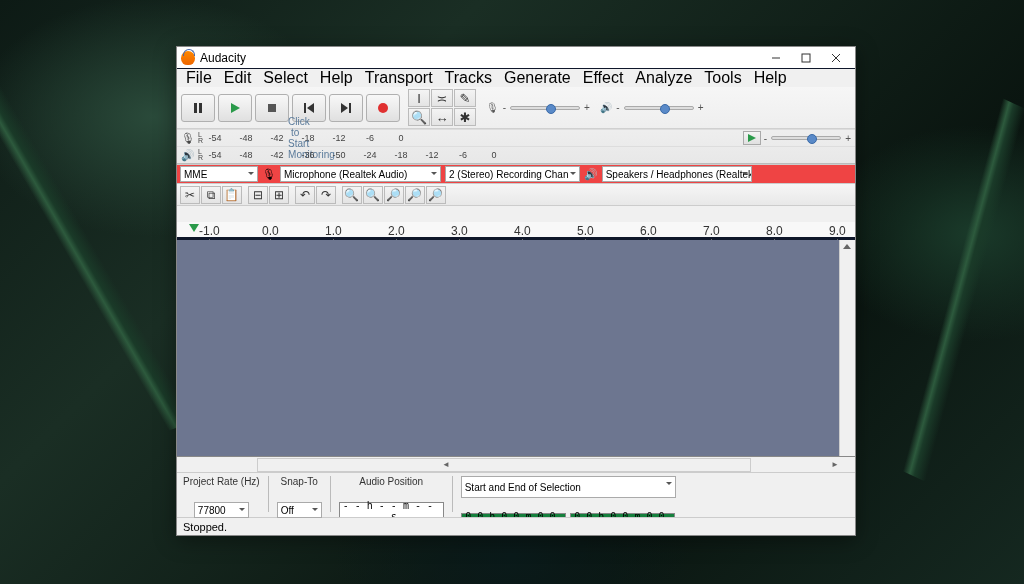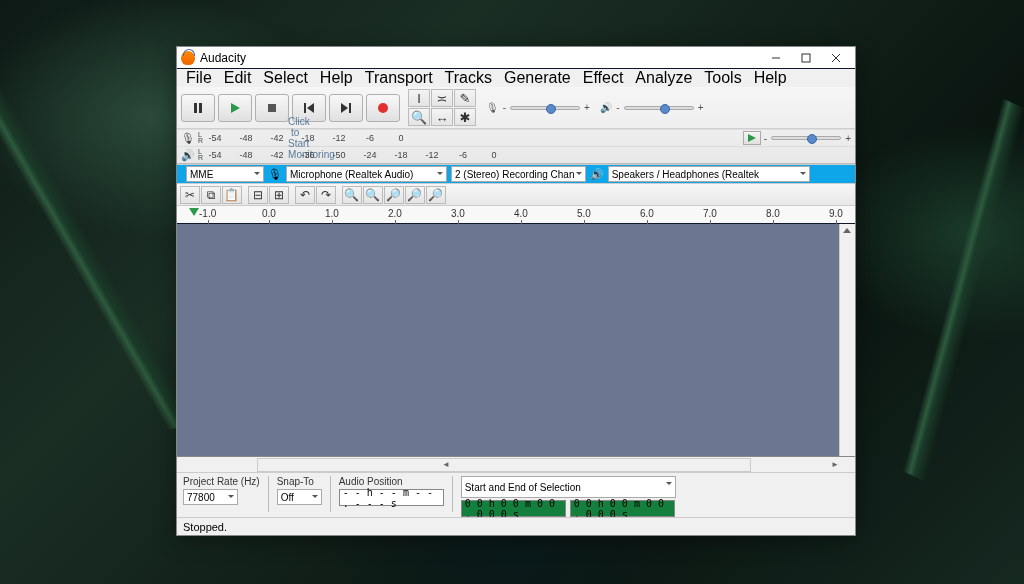--- a/index.html
+++ b/index.html
@@ -137,22 +137,22 @@
   .mini-play {
     width: 18px; height: 14px;
     background: linear-gradient(#f4f4f4,#e0e0e0);
     border: 1px solid #aaa;
     display: flex; align-items: center; justify-content: center;
   }
 
   
   .device-bar {
     display: flex; align-items: center; height: 20px;
-    padding: 0 9px; gap: 4px;
-    background: #0ea5e9;
+    padding: 0 3px; gap: 4px;
+    background: #ef4444;
     font-size: 11px;
     border-top: 1px solid #ccc;
     border-bottom: 1px solid #ccc;
   }
   .combo {
     border: 1px solid #aaa;
     background: #fff;
     height: 16px; padding: 0 14px 0 3px;
     display: flex; align-items: center;
     font-size: 10px; position: relative;
@@ -169,23 +169,23 @@
     padding: 0 3px; gap: 1px;
     background: linear-gradient(#f6f6f6,#e8e8e8);
     border-bottom: 1px solid #ccc;
   }
   .edit-row .tool-btn { width: 20px; height: 18px; font-size: 12px; }
   .edit-sep { width: 4px; }
 
   
   .timeline {
     height: 18px; background: #f8f8f8;
-    border-bottom: 1px solid #0f172a;
+    border-bottom: 3px solid #0f172a;
     position: relative; display: flex;
-    font-size: 10px; color: #333;
+    font-size: 12px; color: #333; margin-top: 16px;
   }
   .tl-marker {
     position: absolute; left: 12px; top: 2px;
     width: 0; height: 0;
     border: 5px solid transparent;
     border-top: 8px solid #2a9a4a;
   }
   .tl-tick { position: absolute; top: 2px; }
   .tl-tick::after { content: ""; position: absolute; left: 50%; bottom: -5px; width: 1px; height: 4px; background: #666; }
 
@@ -213,21 +213,21 @@
   .hscroll::before { content: "◄"; font-size: 8px; color: #666; position: absolute; left: 265px; }
   .hscroll::after { content: "►"; font-size: 8px; color: #666; margin-left: auto; margin-right: 16px; }
 
   
   .selbar {
     height: 44px; background: #f0f0f0;
     display: flex; align-items: flex-start;
     padding: 3px 6px; gap: 6px;
     font-size: 10px;
   }
-  .selgroup { display: flex; flex-direction: column; gap: 2px; }
+  .selgroup { display: flex; flex-direction: column; gap: 15px; align-items: center; }
   .selgroup label { font-size: 10px; color: #333; }
   .selinput {
     border: 1px solid #888; background: #fff;
     height: 17px; padding: 0 3px; font-size: 10px;
     display: flex; align-items: center;
     font-family: monospace;
   }
   .selinput.dark { background: #15803d; }
   .sep { border-left: 1px solid #bbb; height: 36px; margin: 0 2px; }
 
@@ -392,21 +392,21 @@
       </div>
     </div>
   </div>
 
   <div class="device-bar">
     <div class="combo" style="width:78px">MME</div>
     <span>🎙</span>
     <div class="combo" style="width:161px">Microphone (Realtek Audio)</div>
     <div class="combo" style="width:135px">2 (Stereo) Recording Chan</div>
     <span>🔊</span>
-    <div class="combo" style="width:202px">Speakers / Headphones (Realtek</div>
+    <div class="combo" style="width:150px">Speakers / Headphones (Realtek</div>
   </div>
 
   <div class="edit-row">
     <div class="tool-btn">✂</div>
     <div class="tool-btn">⧉</div>
     <div class="tool-btn">📋</div>
     <div class="edit-sep"></div>
     <div class="tool-btn">⊟</div>
     <div class="tool-btn">⊞</div>
     <div class="edit-sep"></div>

